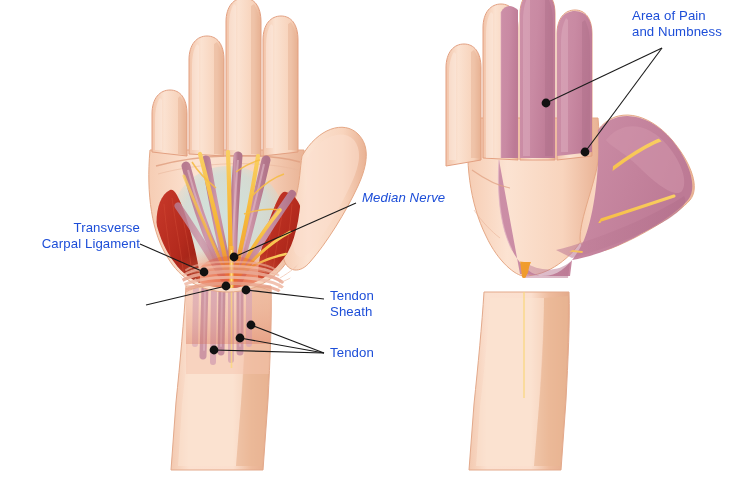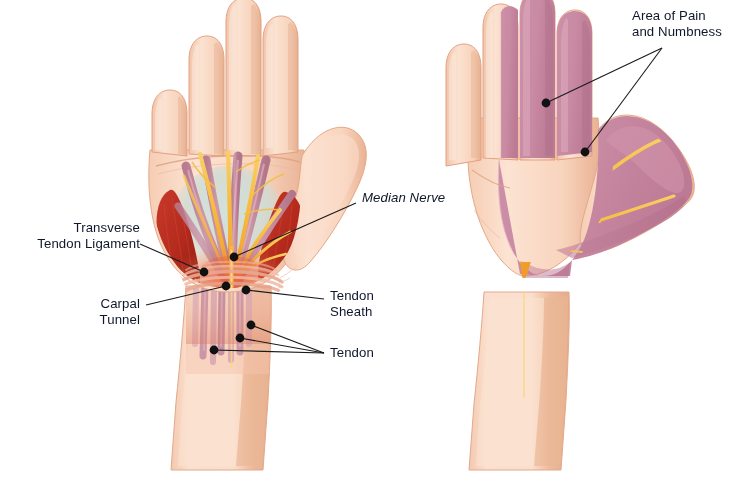--- a/index.html
+++ b/index.html
@@ -11,21 +11,21 @@
     overflow:hidden;
     position:relative;
   }
   #stage{position:relative;width:740px;height:497px;}
   svg.art{position:absolute;left:0;top:0;width:740px;height:497px;}
   .lbl{
     position:absolute;
     font-family:"Liberation Sans", sans-serif;
     font-size:13.2px;
     line-height:15.5px;
-    color:#0f172a;
+    color:#1d4ed8;
     white-space:pre-line;
     letter-spacing:.1px;
   }
   .lbl-r{text-align:right;}
   .lbl-l{text-align:left;}
 </style>
 </head>
 <body>
 
 <div id="stage">
@@ -401,24 +401,22 @@
       <circle cx="240" cy="338" r="4.4"></circle>
       <circle cx="214" cy="350" r="4.4"></circle>
       <circle cx="546" cy="103" r="4.4"></circle>
       <circle cx="585" cy="152" r="4.4"></circle>
     </g>
   </svg>
 
   <div class="lbl lbl-l" style="left:362px;top:190px;font-style:italic;">Median Nerve</div>
 
   <div class="lbl lbl-r" style="left:16px;top:220px;width:124px;">Transverse
-Tendon Ligament</div>
-
-  <div class="lbl lbl-r" style="left:60px;top:296px;width:80px;">Carpal
-Tunnel</div>
+Carpal Ligament</div>
+
 
   <div class="lbl lbl-l" style="left:330px;top:288px;text-indent:0;">Tendon
 Sheath</div>
 
   <div class="lbl lbl-l" style="left:330px;top:345px;">Tendon</div>
 
   <div class="lbl lbl-l" style="left:632px;top:8px;">Area of Pain
 and Numbness</div>
 
 </div>

